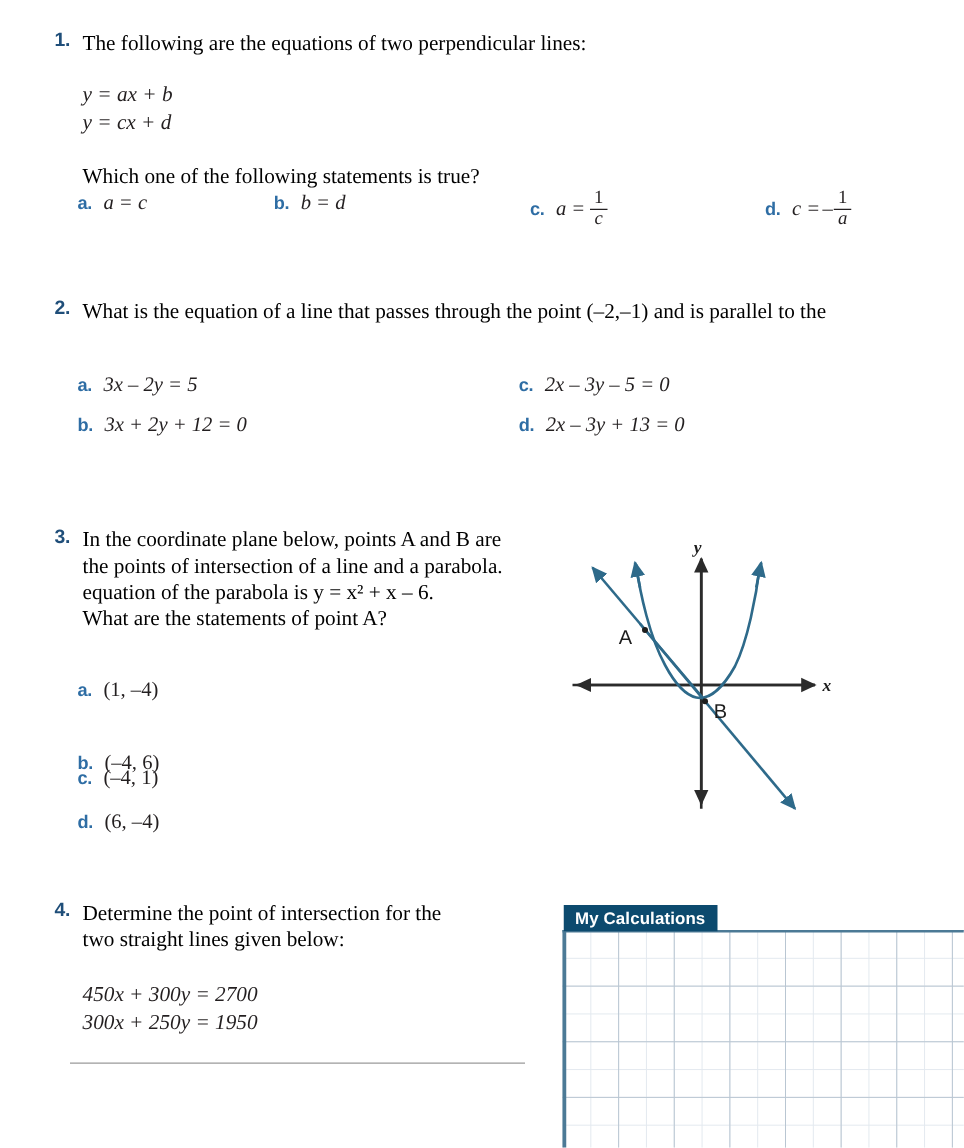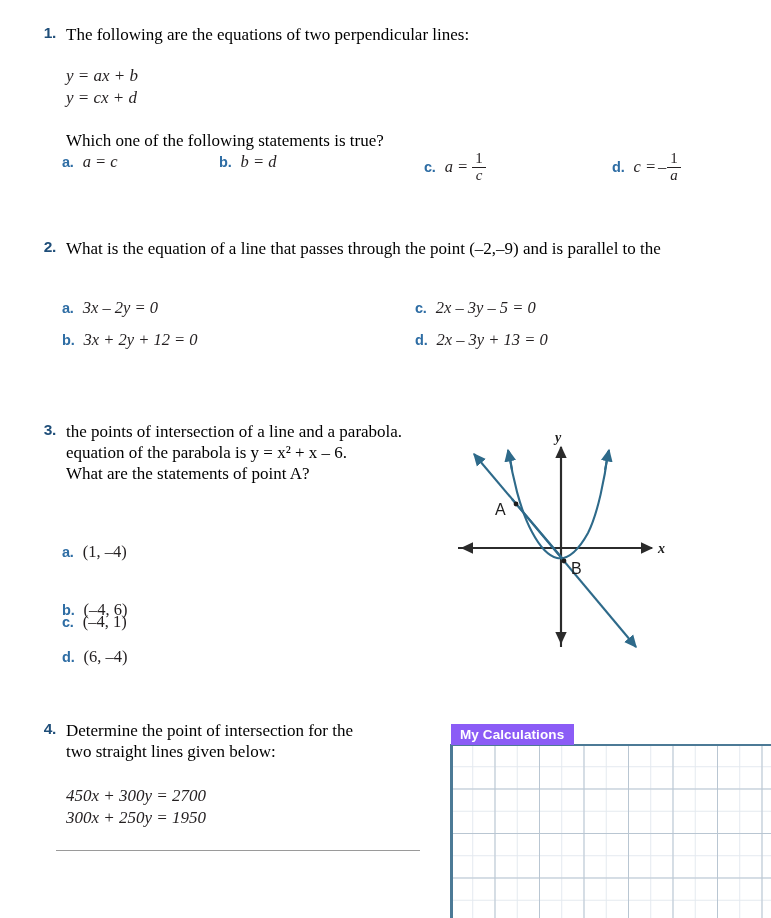--- a/index.html
+++ b/index.html
@@ -112,21 +112,21 @@
     left: 0; top: 0; bottom: 0;
     width: 2.5px;
     background: #4c7a96;
   }
   .calc-tab {
     position: absolute;
     left: 1px;
     top: -20px;
     height: 21px;
     padding: 0 10px 0 9px;
-    background: #8b5cf6;
+    background: #0c4a6e;
     color: #ffffff;
     font-family: "Liberation Sans", sans-serif;
     font-weight: bold;
     font-size: 13.5px;
     line-height: 21px;
     white-space: nowrap;
     letter-spacing: 0.1px;
   }
 </style>
 </head>
@@ -153,40 +153,41 @@
   <div class="choice" style="left:424px; top:152px;">
     <span class="clet">c.</span><span class="ctext ital" style="margin-right:3px;">a =</span><span class="frac"><span class="nume">1</span><span class="deno ital">c</span></span>
   </div>
   <div class="choice" style="left:612px; top:152px;">
     <span class="clet">d.</span><span class="ctext ital" style="margin-right:2px;">c =</span><span class="ctext">–</span><span class="frac"><span class="nume">1</span><span class="deno ital">a</span></span>
   </div>
 
   <div class="q" style="left:22px; top:238px; width:730px;">
     <div class="qnum">2.</div>
     <div class="qbody">
-      <div class="qtext">What is the equation of a line that passes through the point (–2,–9) and is parallel to the</div>
+      <div class="qtext">What is the equation of a line that passes through the point (–2,–1) and is parallel to the</div>
     </div>
   </div>
 
   <div class="choice" style="left:62px; top:298px;">
-    <span class="clet">a.</span><span class="ctext ital">3x – 2y = 0</span>
+    <span class="clet">a.</span><span class="ctext ital">3x – 2y = 5</span>
   </div>
   <div class="choice" style="left:62px; top:330px;">
     <span class="clet">b.</span><span class="ctext ital">3x + 2y + 12 = 0</span>
   </div>
   <div class="choice" style="left:415px; top:298px;">
     <span class="clet">c.</span><span class="ctext ital">2x – 3y – 5 = 0</span>
   </div>
   <div class="choice" style="left:415px; top:330px;">
     <span class="clet">d.</span><span class="ctext ital">2x – 3y + 13 = 0</span>
   </div>
 
   <div class="q" style="left:22px; top:421px; width:430px;">
     <div class="qnum">3.</div>
     <div class="qbody">
+      <div class="qtext">In the coordinate plane below, points A and B are</div>
       <div class="qtext">the points of intersection of a line and a parabola.</div>
       <div class="qtext">equation of the parabola is y = x² + x – 6.</div>
       <div class="qtext">What are the statements of point A?</div>
     </div>
   </div>
 
   <div class="choice" style="left:62px; top:542px;">
     <span class="clet">a.</span><span class="ctext">(1, –4)</span>
   </div>
   <div class="choice" style="left:62px; top:600px;">

